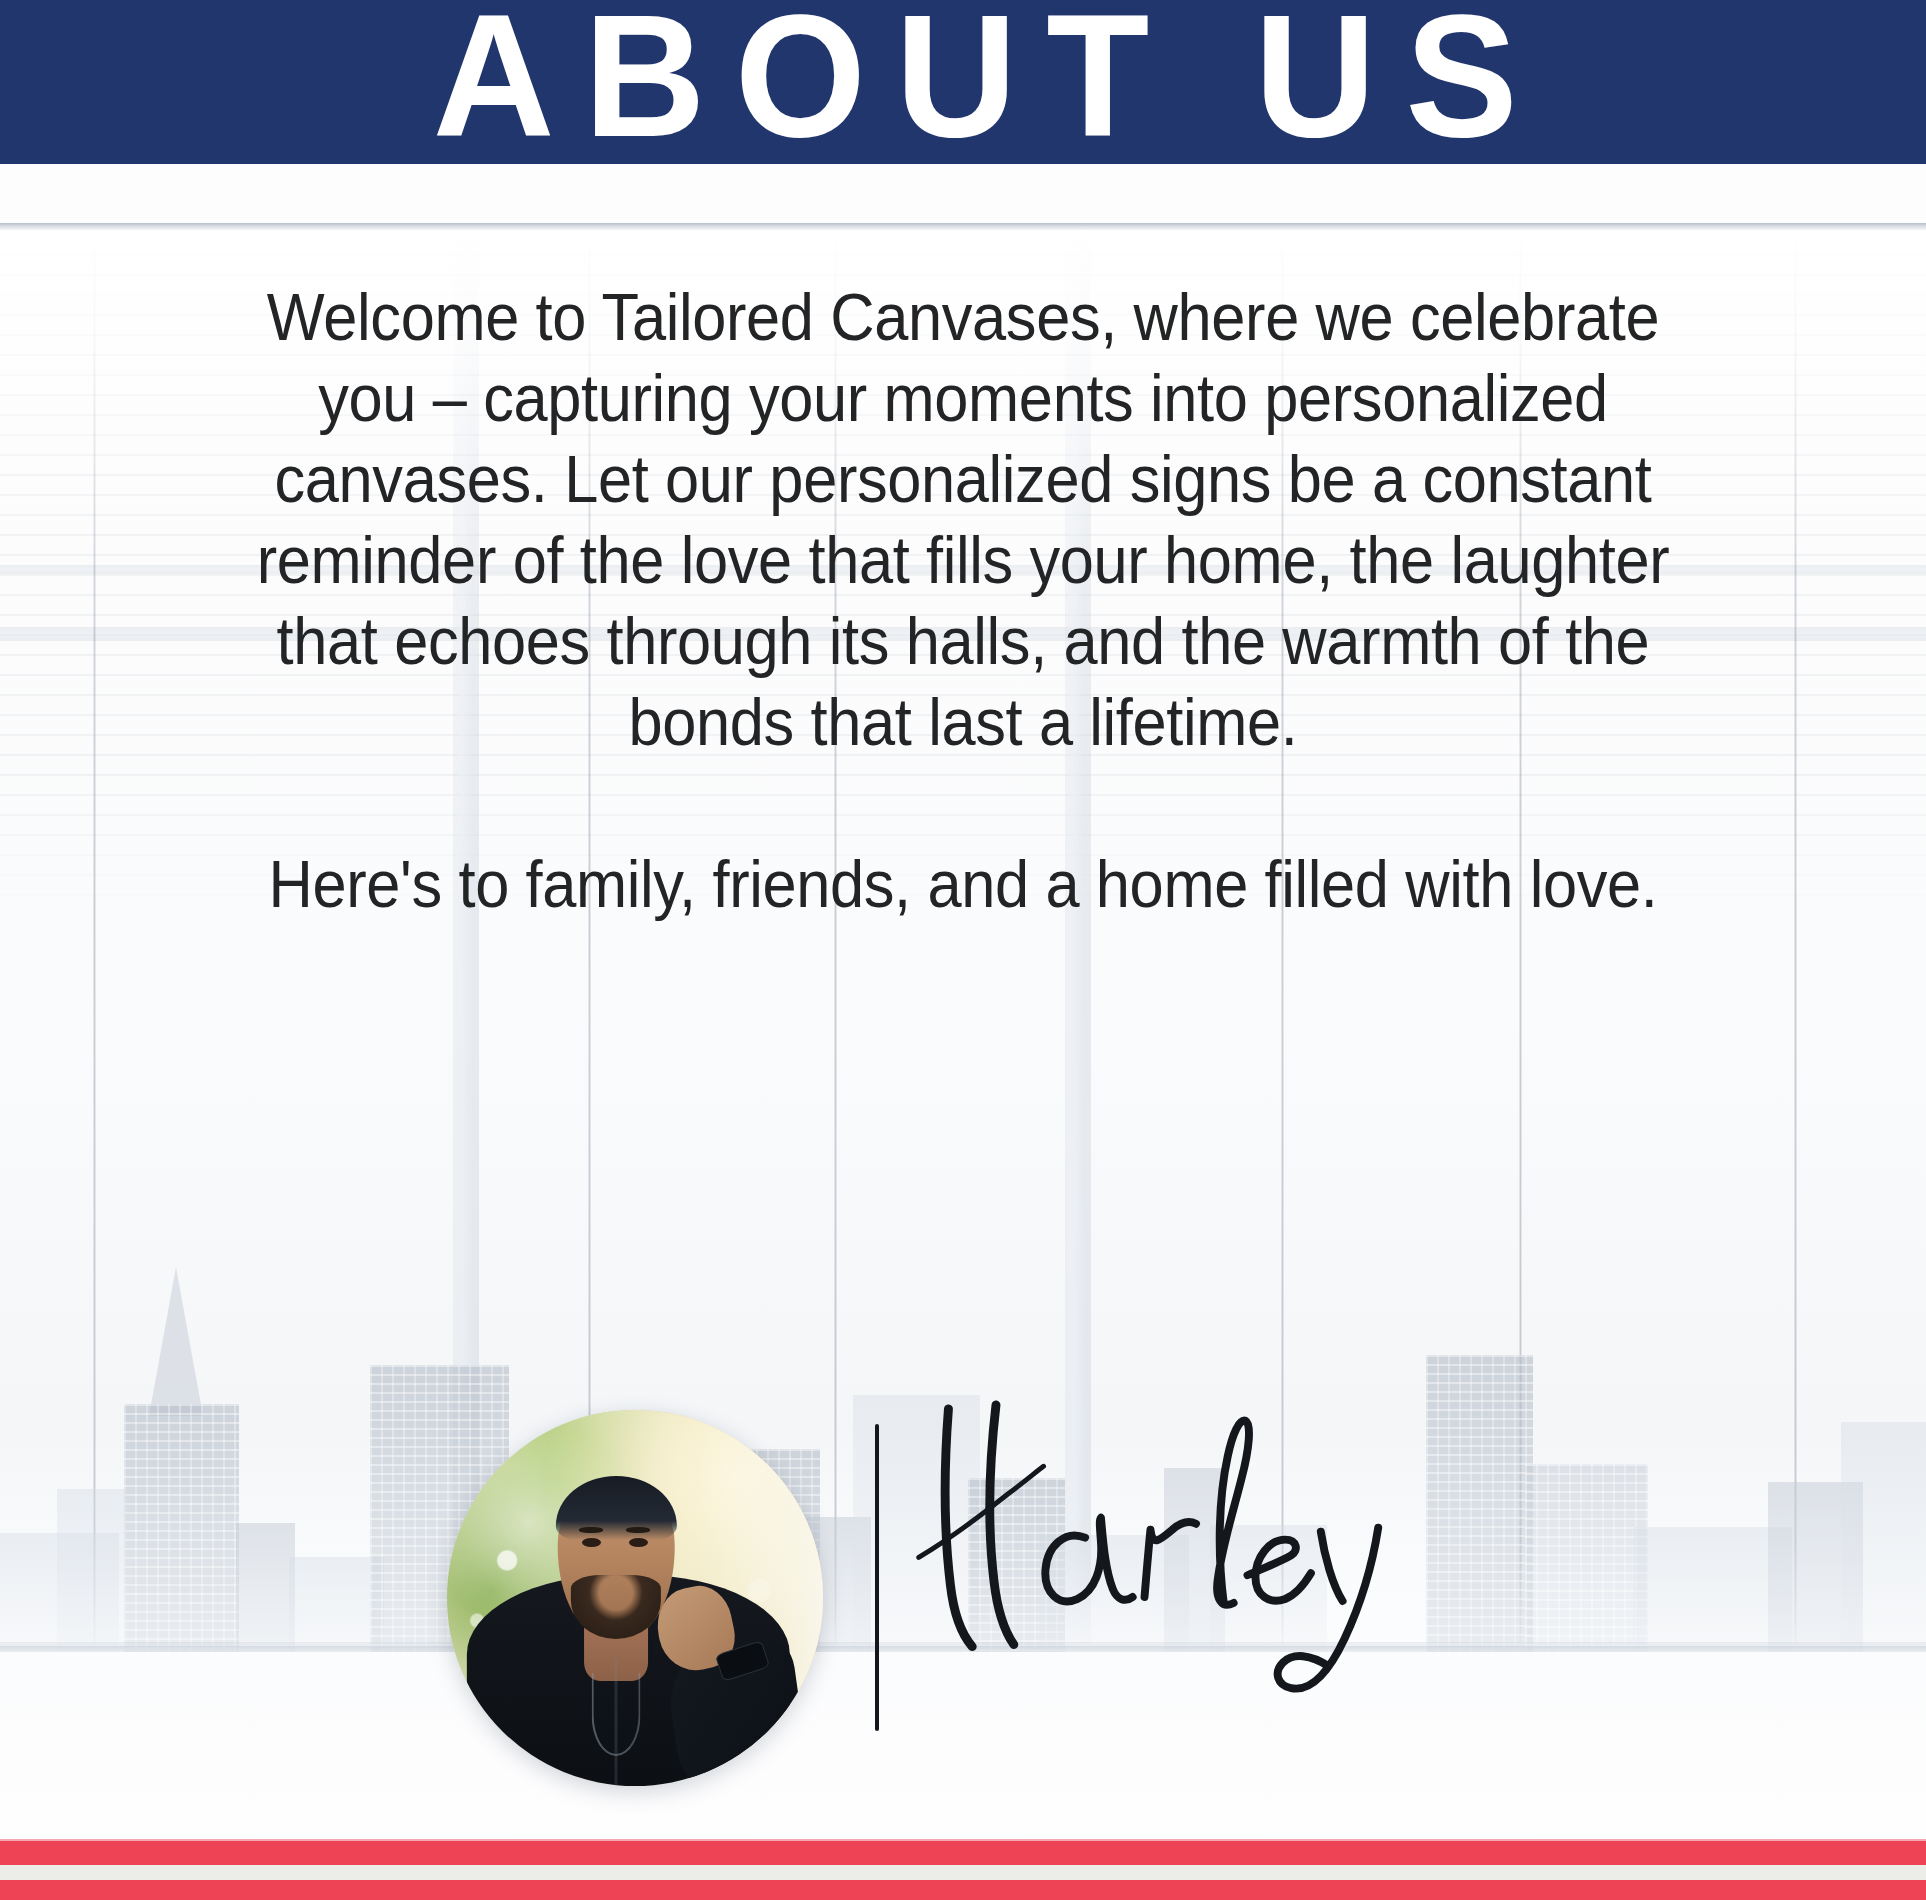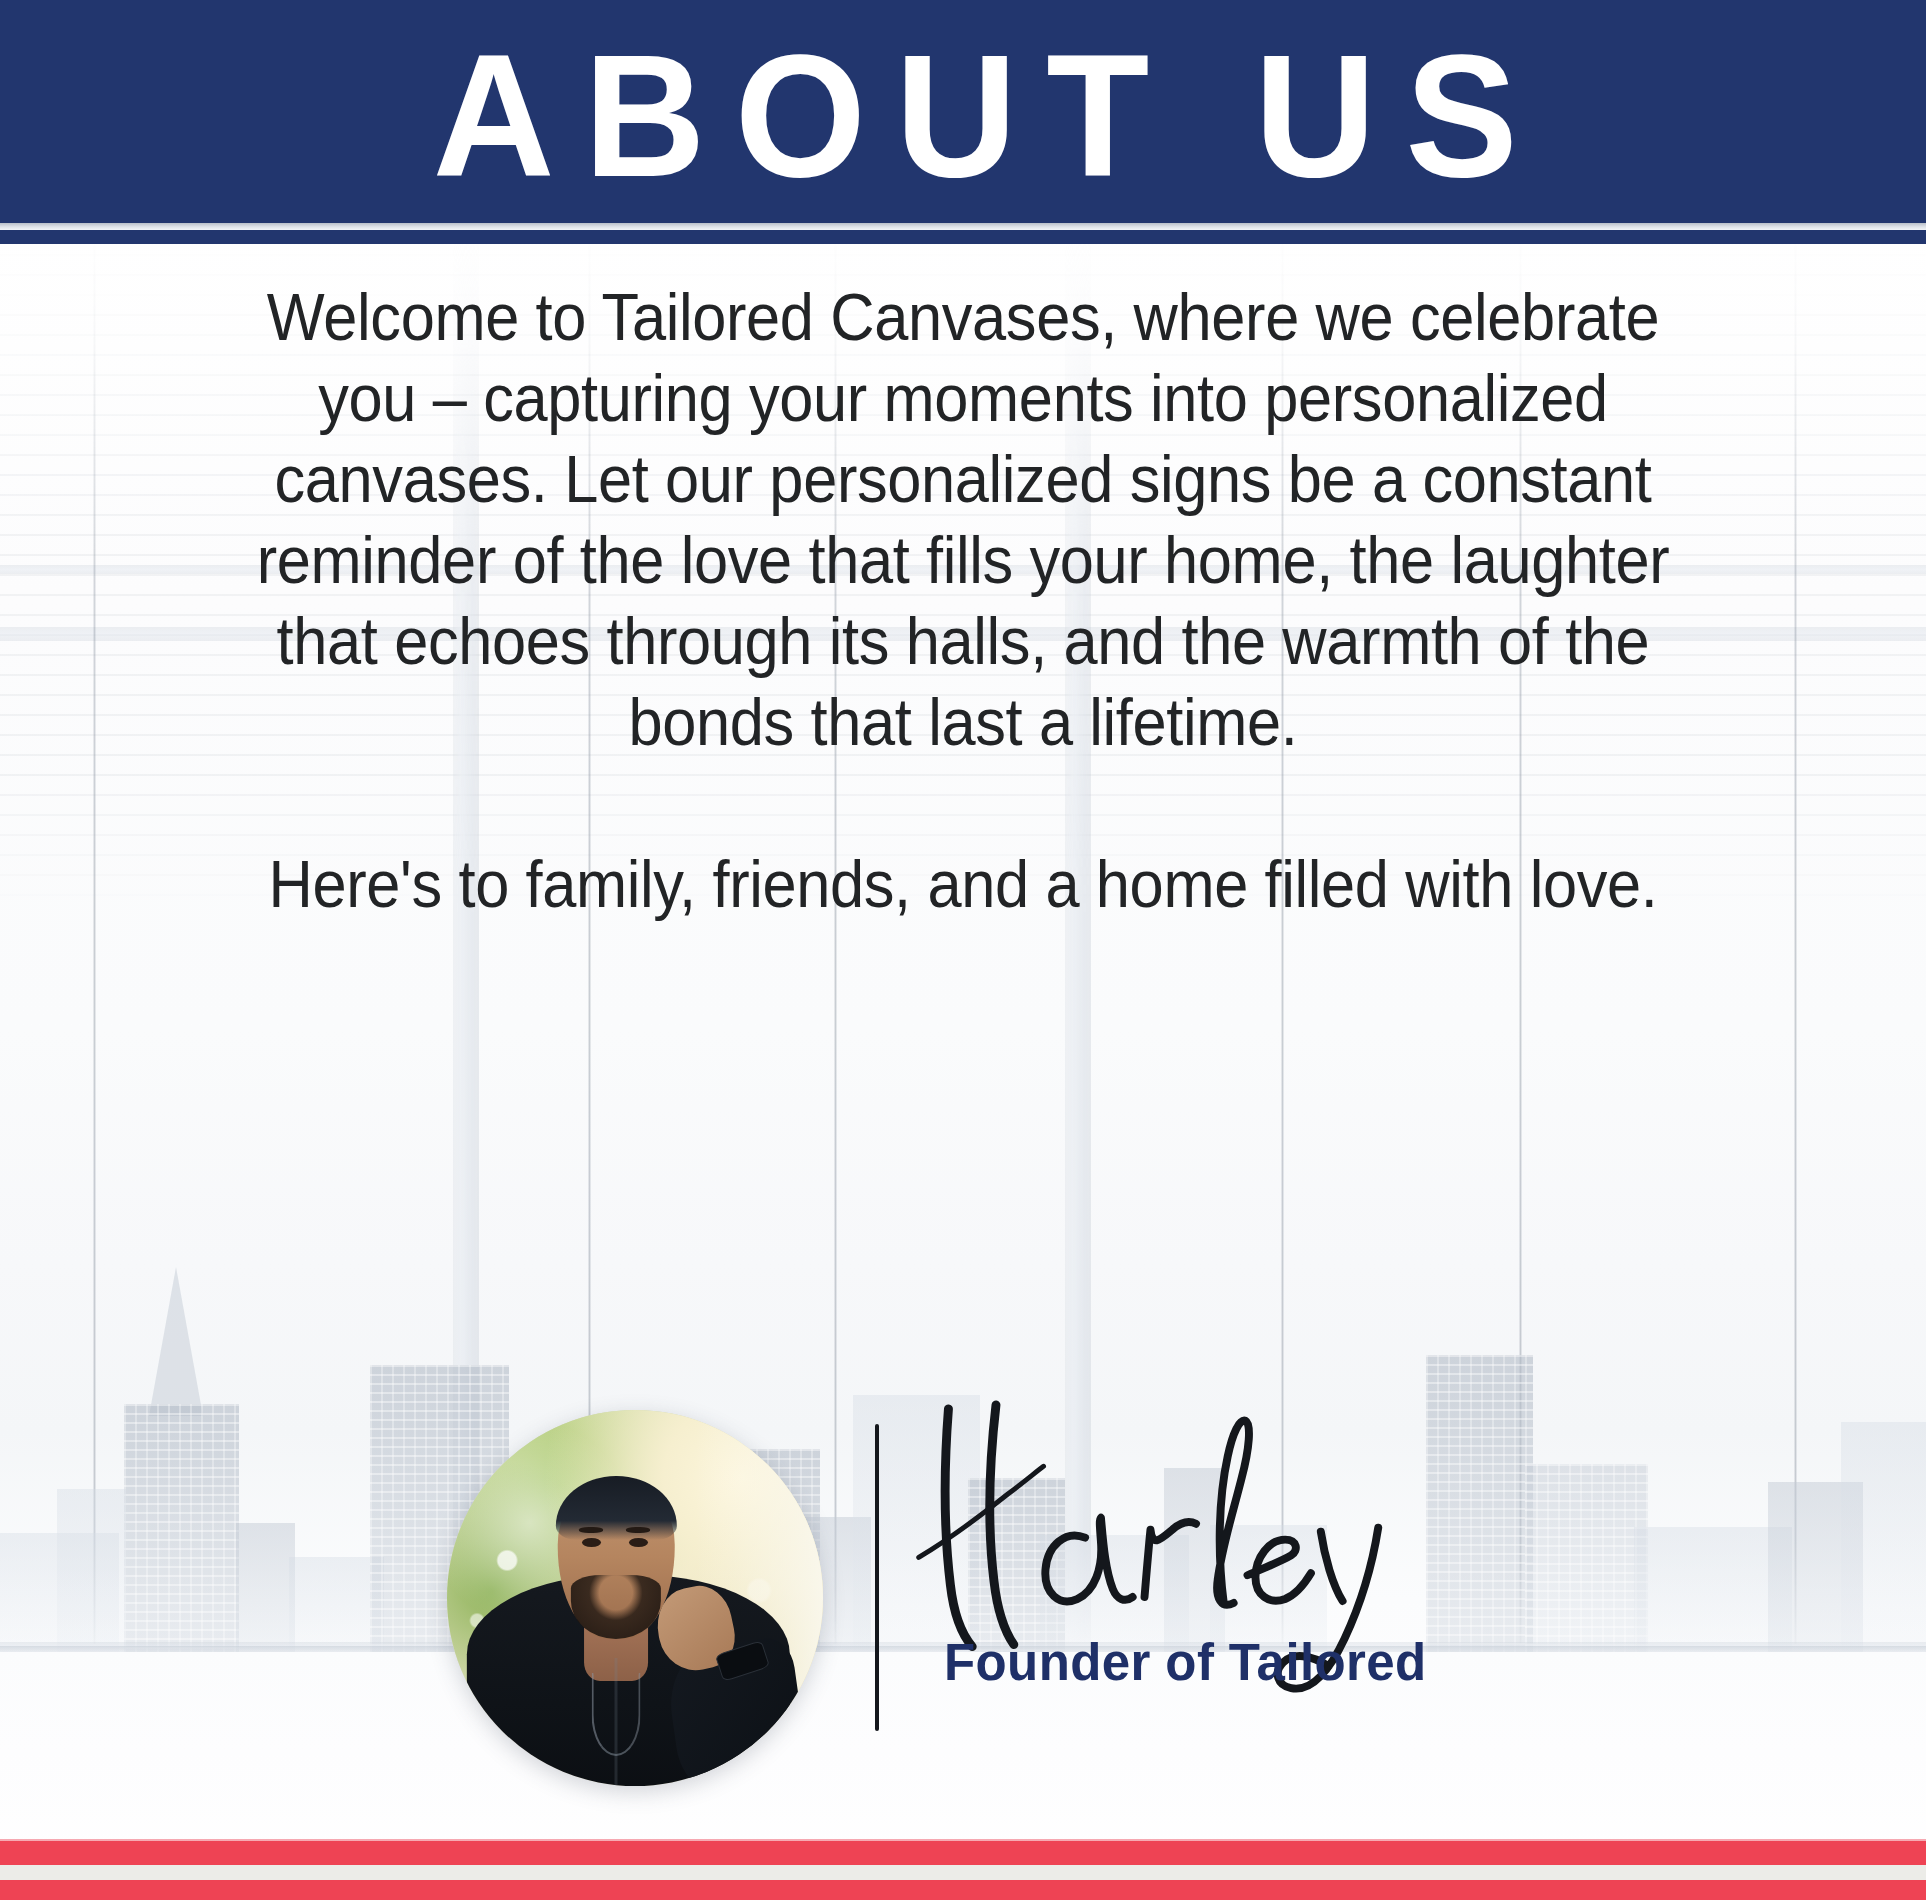--- a/index.html
+++ b/index.html
@@ -103,21 +103,21 @@
     background: linear-gradient(to bottom, #fbfcfd 0%, #fdfdfe 40%, #ffffff 100%);
   }
   .floor-edge {
     position: absolute; left: 0; bottom: 249px; width: 1927px; height: 6px;
     background: linear-gradient(to bottom, rgba(186,194,204,0.45), rgba(238,241,245,0.2));
   }
 
   
   .header-band {
     position: absolute; left: 0; top: 0;
-    width: 1927px; height: 244px;
+    width: 1927px; height: 164px;
     background: #22366E;
     display: flex; align-items: center; justify-content: center; padding-left: 24px;
   }
   .header-title {
     color: #ffffff;
     font-family: "Liberation Sans", sans-serif;
     font-weight: 700;
     font-size: 174px;
     line-height: 1;
     letter-spacing: 30px;
@@ -440,21 +440,20 @@
                  C410 205, 418 194, 424 184" stroke-width="8"></path>
 
         <path d="M434 142 C438 168, 446 196, 456 212" stroke-width="8"></path>
         <path d="M492 138 C486 176, 474 216, 458 250 C442 284, 424 304, 404 300
                  C390 297, 386 284, 396 274 C406 264, 424 266, 442 278" stroke-width="8"></path>
       </g>
     </svg>
   </div>
 
   <div class="founder-role">
-    <div>Founder of Tailored</div>
   </div>
 
   <div class="stripe hair-top"></div>
   <div class="stripe red-top"></div>
   <div class="stripe gap"></div>
   <div class="stripe red-bottom"></div>
 
 </div>
 
 

